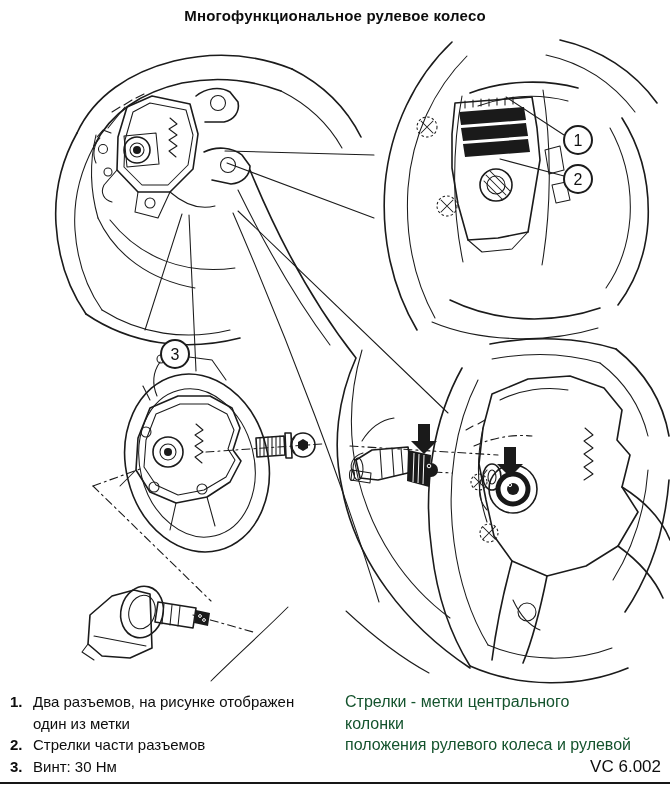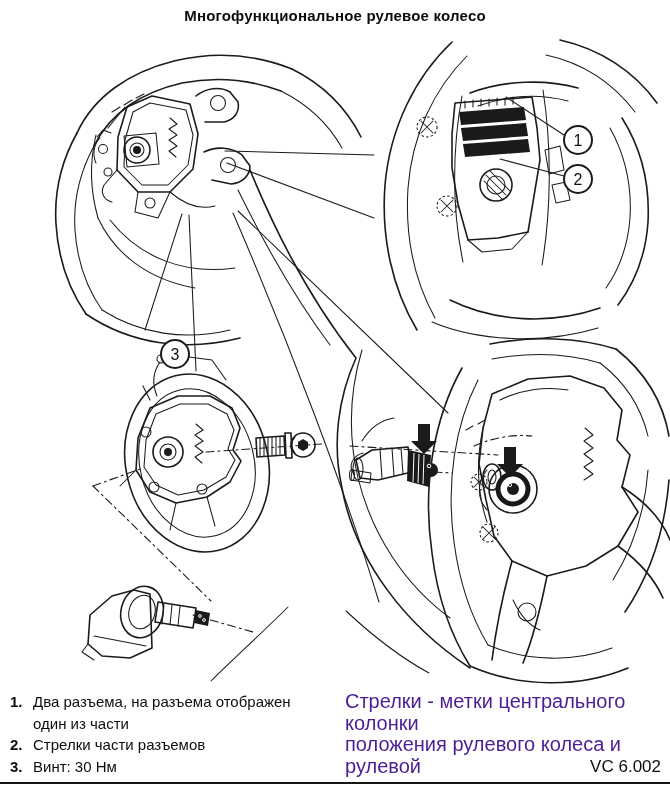--- a/index.html
+++ b/index.html
@@ -18,21 +18,21 @@
   .dashdot{fill:none;stroke:#1b1b1b;stroke-width:1.1;stroke-dasharray:8 4 2 4;stroke-linecap:round;}
   .dashc{fill:none;stroke:#1b1b1b;stroke-width:1.05;stroke-dasharray:2.5 2.2;}
   .dk{fill:#1a1a1a;stroke:none;}
   .wt{stroke:#ffffff;stroke-width:1;fill:none;}
   .callout-circle{fill:#ffffff;stroke:#1b1b1b;stroke-width:2;}
   .callout-num{font-family:"Liberation Sans",sans-serif;font-size:16px;fill:#111;text-anchor:middle;}
   .legend{position:absolute;left:10px;top:691px;width:332px;font-size:15px;line-height:21.5px;color:#0d0d0d;}
   .legend-row{display:flex;}
   .legend-num{width:23px;font-weight:bold;flex:none;}
   .legend-text{flex:1;}
-  .note{position:absolute;left:345px;top:691px;width:318px;font-size:20px;line-height:21.5px;color:#4c1d95;}
+  .note{position:absolute;left:345px;top:691px;width:318px;font-size:16px;line-height:21.5px;color:#14532d;}
   .code{position:absolute;right:9px;top:757px;font-size:17px;color:#0d0d0d;text-align:center;}
   .bottom-rule{position:absolute;left:0;top:782px;width:670px;height:2px;background:#161616;}
 </style>
 </head>
 <body>
 
 <div class="page">
 
   <div class="title">Многофункциональное рулевое колесо</div>
 
@@ -254,22 +254,22 @@
 
       <path class="dk" d="M418,424 L430,424 L430,441 L437,441 L424,454 L411,441 L418,441 Z"></path>
       <path class="dk" d="M504,447 L516,447 L516,464 L523,464 L510,477 L497,464 L504,464 Z"></path>
     </g>
   </svg>
 
   <div class="legend">
     <div class="legend-row">
       <span class="legend-num">1.</span>
       <span class="legend-text">
-        <span>Два разъема, на разъема отображен</span><br>
-        <span>один из части</span>
+        <span>Два разъемов, на рисунке отображен</span><br>
+        <span>один из метки</span>
       </span>
     </div>
     <div class="legend-row">
       <span class="legend-num">2.</span>
       <span class="legend-text">Стрелки части разъемов</span>
     </div>
     <div class="legend-row">
       <span class="legend-num">3.</span>
       <span class="legend-text">Винт: 30 Нм</span>
     </div>

